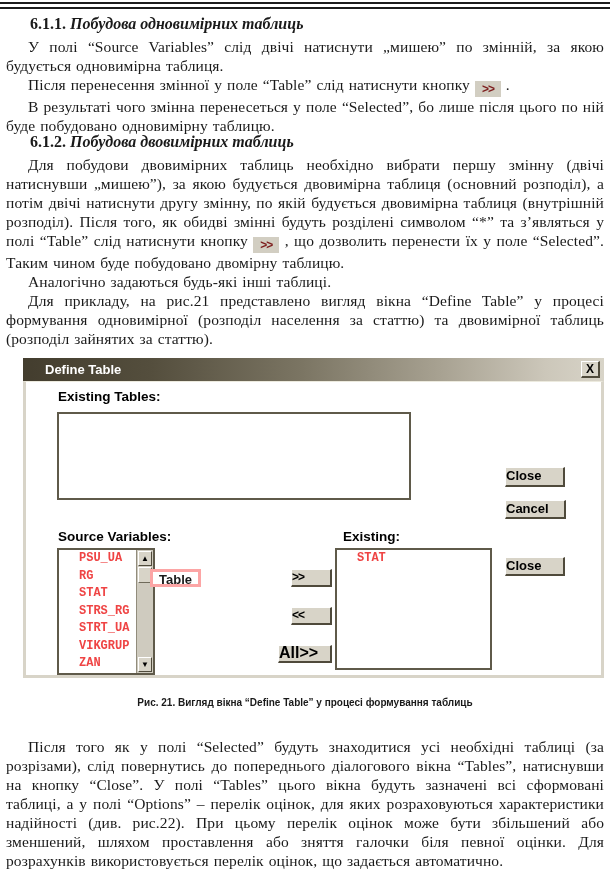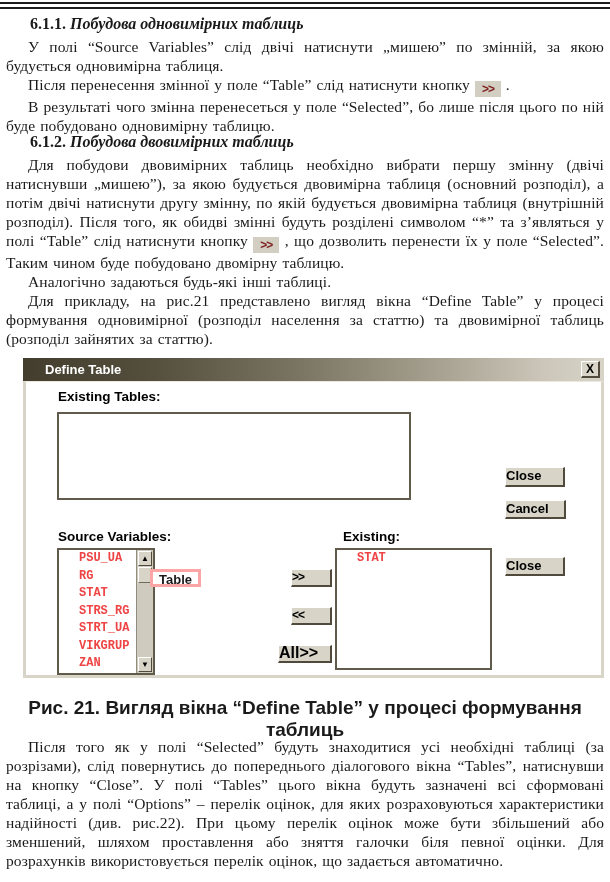--- a/index.html
+++ b/index.html
@@ -92,21 +92,21 @@
     font-size:8px; line-height:13px; text-align:center; color:#000;
   }
   .sb-up { top:1px; } .sb-down { bottom:1px; }
   .sb-thumb {
     position:absolute; left:1px; top:17px; width:14px; height:16px; background:#d8d4c8;
     border-top:1px solid #fff; border-left:1px solid #fff;
     border-right:1px solid #6f6a5a; border-bottom:1px solid #6f6a5a;
   }
   .caption {
     position:absolute; left:0; top:697px; width:610px; text-align:center;
-    font-family:"Liberation Sans", sans-serif; font-weight:bold; font-size:19px;
+    font-family:"Liberation Sans", sans-serif; font-weight:bold; font-size:10px;
   }
 </style>
 </head>
 <body>
 
 <div class="page">
 
   <div class="top-rule"></div>
 
   <div class="textblock" style="top:15px;">

